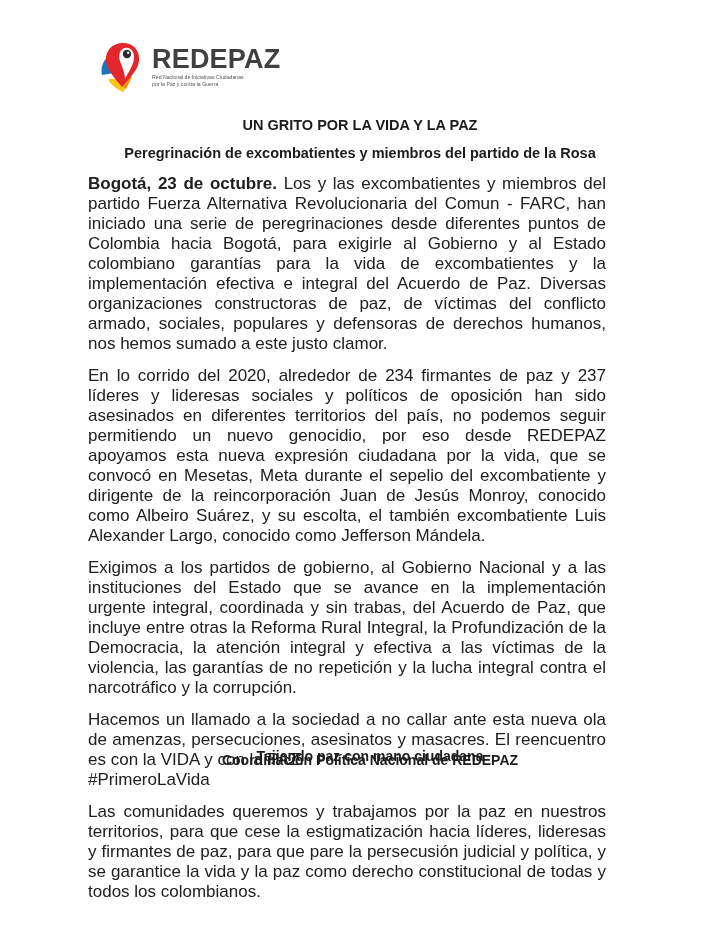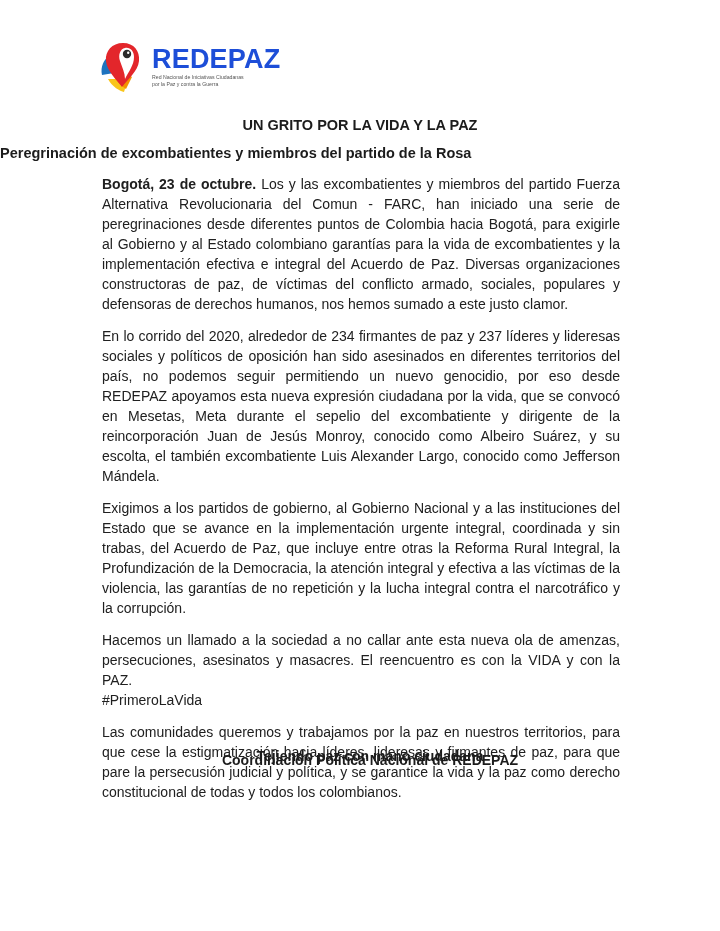--- a/index.html
+++ b/index.html
@@ -7,38 +7,38 @@
     width: 720px; height: 931px; position: relative; overflow: hidden;
     font-family: "Liberation Sans", sans-serif; color: #1e1e1e;
   }
   .logo {
     position: absolute; left: 98px; top: 38px; width: 170px; height: 56px;
     display: flex; align-items: center;
   }
   .logo-mark { width: 50px; height: 54px; flex: 0 0 auto; }
   .logo-text { margin-left: 4px; display: flex; flex-direction: column; }
   .logo-name {
-    font-weight: bold; font-size: 27px; letter-spacing: 0.2px; color: #1d4ed8;
+    font-weight: bold; font-size: 27px; letter-spacing: 0.2px; color: #404040;
     line-height: 28px;
   }
   .logo-sub {
     font-size: 5.2px; color: #555; line-height: 6.5px; margin-top: 1px;
     white-space: nowrap;
   }
   .title {
     position: absolute; left: 0; width: 720px; top: 117px; text-align: center;
     font-weight: bold; font-size: 14.5px; color: #1c1c1c;
   }
   .subtitle {
-    position: absolute; left: 0; width: 720px; top: 145px; 
+    position: absolute; left: 0; width: 720px; top: 145px; text-align: center;
     font-weight: bold; font-size: 14.5px; color: #1c1c1c;
   }
   .body {
-    position: absolute; left: 102px; width: 518px; top: 174px;
-    font-size: 14px; line-height: 20px; text-align: justify; color: #202020;
+    position: absolute; left: 88px; width: 518px; top: 174px;
+    font-size: 17px; line-height: 20px; text-align: justify; color: #202020;
   }
   .body p { margin: 0 0 12px 0; }
   .lead { font-weight: bold; }
   .sign {
     position: absolute; left: 0; width: 720px; text-align: center;
     font-weight: bold; font-size: 14px; color: #1c1c1c; margin-left: 10px;
   }
   .sign1 { top: 752px; }
   .sign2 { top: 748px; }
 </style>

